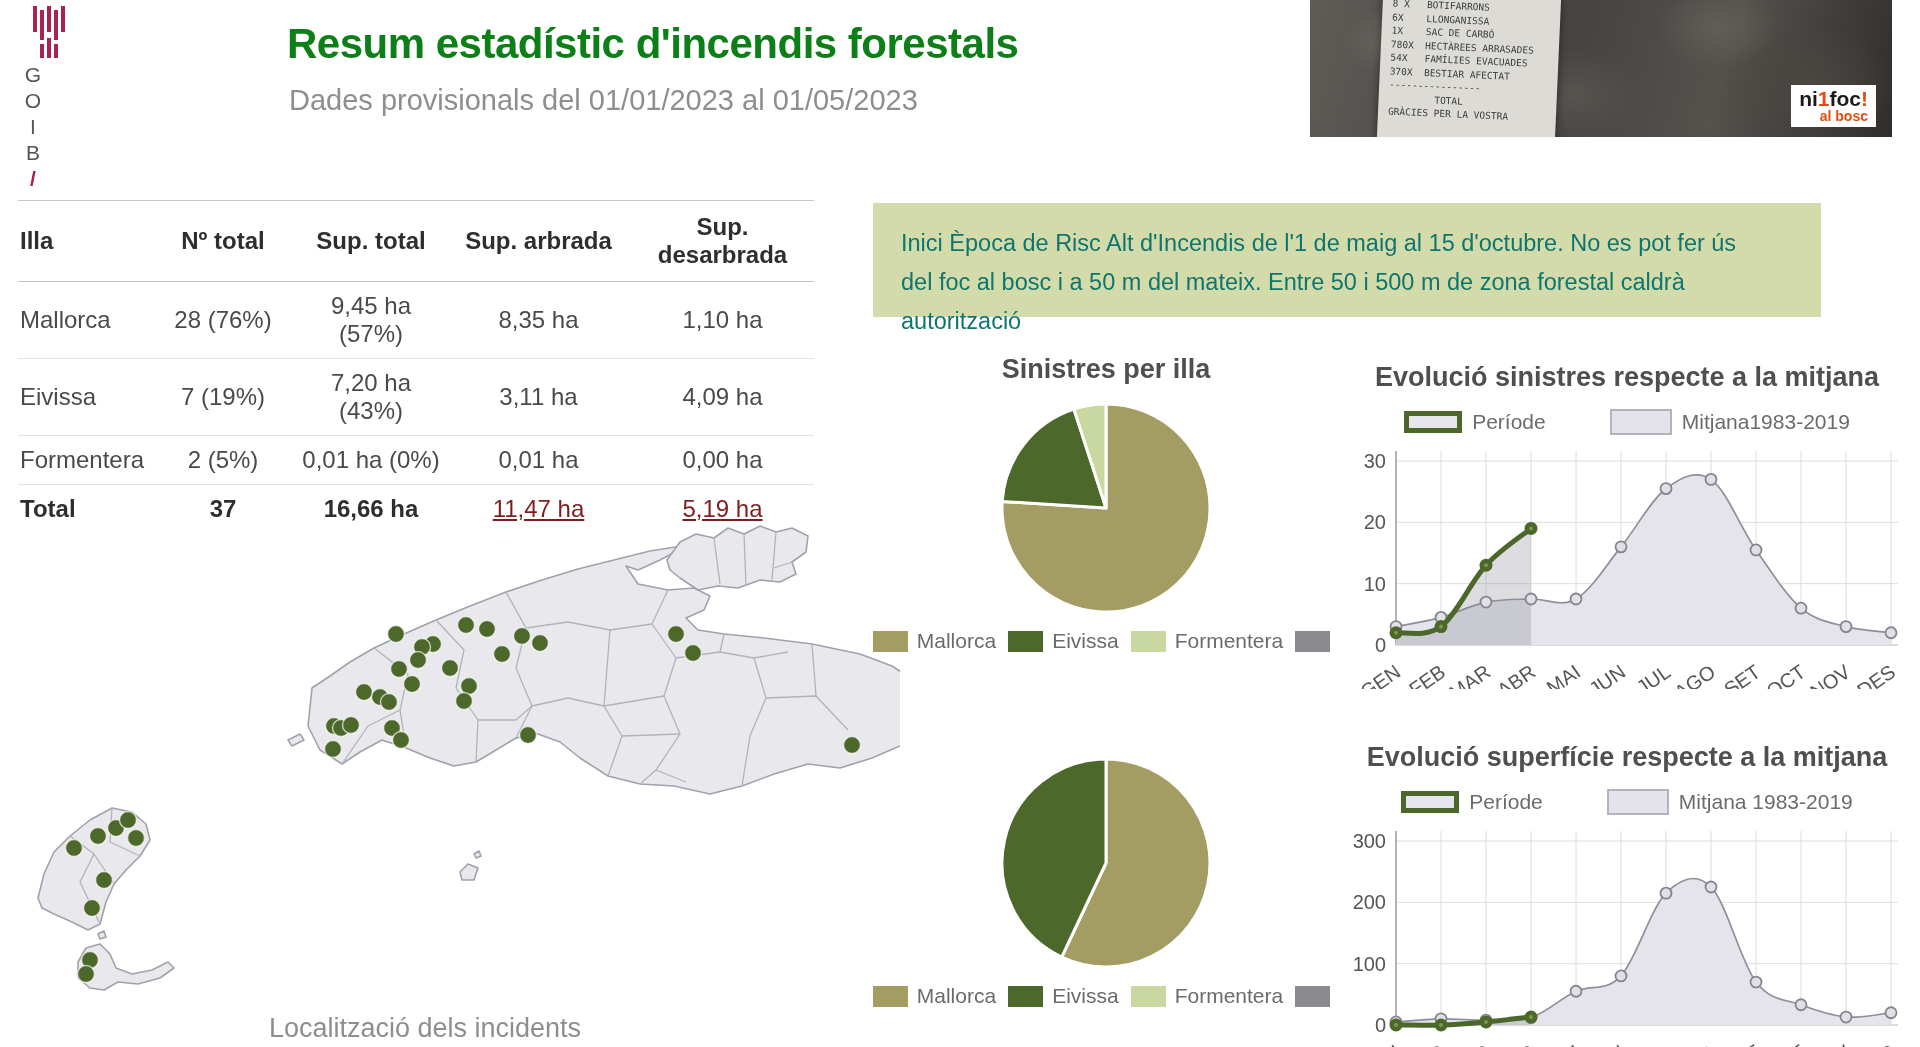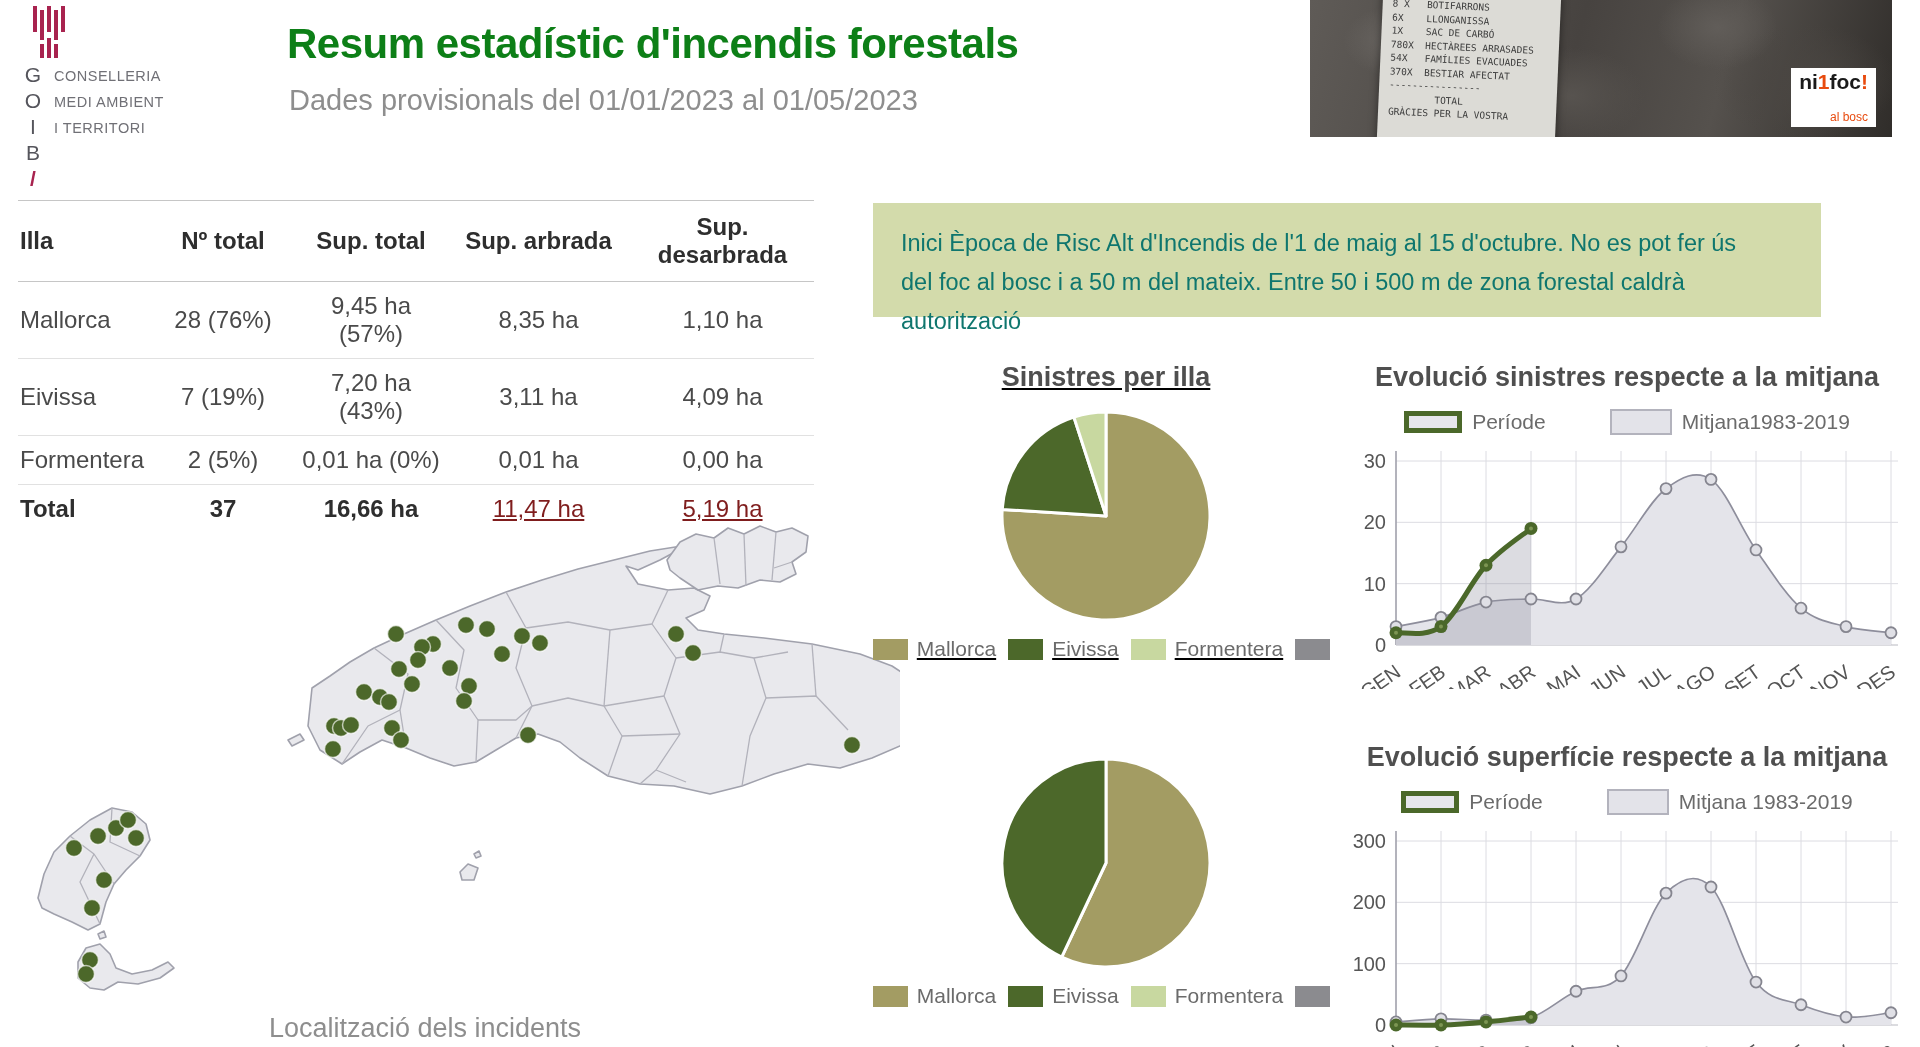--- a/index.html
+++ b/index.html
@@ -34,21 +34,21 @@
   .receipt div { font-family:"DejaVu Sans Mono", monospace; font-size:9.5px; line-height:13.5px;
                  color:#3c3c3c; white-space:pre; overflow:hidden; }
   .banner-slogan { position:absolute; right:24px; top:14px; text-align:center; width:320px; }
   .slogan-1 { font-size:20px; color:#c9c7c4; text-shadow:0 1px 2px rgba(0,0,0,.6); }
   .slogan-2 { font-size:21px; color:#fff; font-weight:700; margin-top:4px;
               text-shadow:0 1px 3px rgba(0,0,0,.7); }
   .nifoc { position:absolute; right:16px; bottom:10px; background:#fff; padding:3px 8px 4px 8px;
            line-height:1; text-align:right; }
   .nifoc-main { font-size:21px; font-weight:800; color:#1a1a1a; }
   .nifoc-main .red { color:#e84b0f; }
-  .nifoc-sub { font-size:12px; color:#e84b0f; font-weight:400; margin-top:19px; }
+  .nifoc-sub { font-size:14px; color:#e84b0f; font-weight:700; margin-top:0; }
 
   
   .stats-table { position:absolute; left:18px; top:200px; width:796px; border-collapse:collapse;
                  font-size:24px; color:#4a4a4a; }
   .stats-table th { font-weight:600; color:#2e2e2e; text-align:center; padding:12px 4px;
                     border-top:1px solid #c6c6c6; border-bottom:1px solid #c6c6c6; }
   .stats-table td { text-align:center; padding:10px 4px; border-bottom:1px solid #e1e1e1; }
   .stats-table th:first-child, .stats-table td:first-child { text-align:left; padding-left:2px; }
   .stats-table .c1{width:132px}.stats-table .c2{width:146px}.stats-table .c3{width:150px}
   .stats-table .c4{width:185px}.stats-table .c5{width:183px}
@@ -63,21 +63,21 @@
 
   
   .map-block { position:absolute; left:20px; top:430px; width:880px; height:617px; }
   .map-caption { position:absolute; left:0; top:583px; width:810px; text-align:center;
                  font-size:27px; color:#8e8e8e; }
   .island { fill:#e9e9ed; stroke:#a0a1ac; stroke-width:1.6; stroke-linejoin:round; }
   .muni { fill:none; stroke:#b2b2bb; stroke-width:1.3; stroke-linejoin:round; }
 
   
   .pie-block { position:absolute; width:452px; }
-  .pie-1 { left:880px; top:362px;text-decoration:underline; }
+  .pie-1 { left:880px; top:354px; }
   .pie-2 { left:880px; top:740px; }
   .chart-title { text-align:center; font-size:27px; font-weight:600; color:#4f4f4f; }
   .pie-svg { display:block; margin:8px auto 0 auto; }
   .pie-legend { display:flex; justify-content:center; align-items:center; margin-top:6px; }
   .pie-legend .item { display:flex; align-items:center; margin:0 6px; }
   .pie-legend .sw { width:35px; height:21px; margin-right:9px; }
   .pie-legend .lbl { font-size:21px; color:#6b6b6b; }
 
   
   .chart-block { position:absolute; width:578px; }
@@ -108,25 +108,20 @@
         <rect x="22" y="38" width="4" height="14"></rect>
       </g>
     </svg>
     <div class="goib-text">
       <div class="goib-col">
         <span>G</span>
         <span>O</span>
         <span>I</span>
         <span>B</span>
         <span class="slash">/</span>
-      </div>
-      <div class="goib-dept">
-        <div>CONSELLERIA</div>
-        <div>MEDI AMBIENT</div>
-        <div>I TERRITORI</div>
       </div>
     </div>
   </div>
 
   <h1 class="page-title">Resum estadístic d'incendis forestals</h1>
   <div class="page-subtitle">Dades provisionals del 01/01/2023 al 01/05/2023</div>
 
   <div class="banner">
     <div class="receipt">
       <div>8 X   BOTIFARRONS</div>

